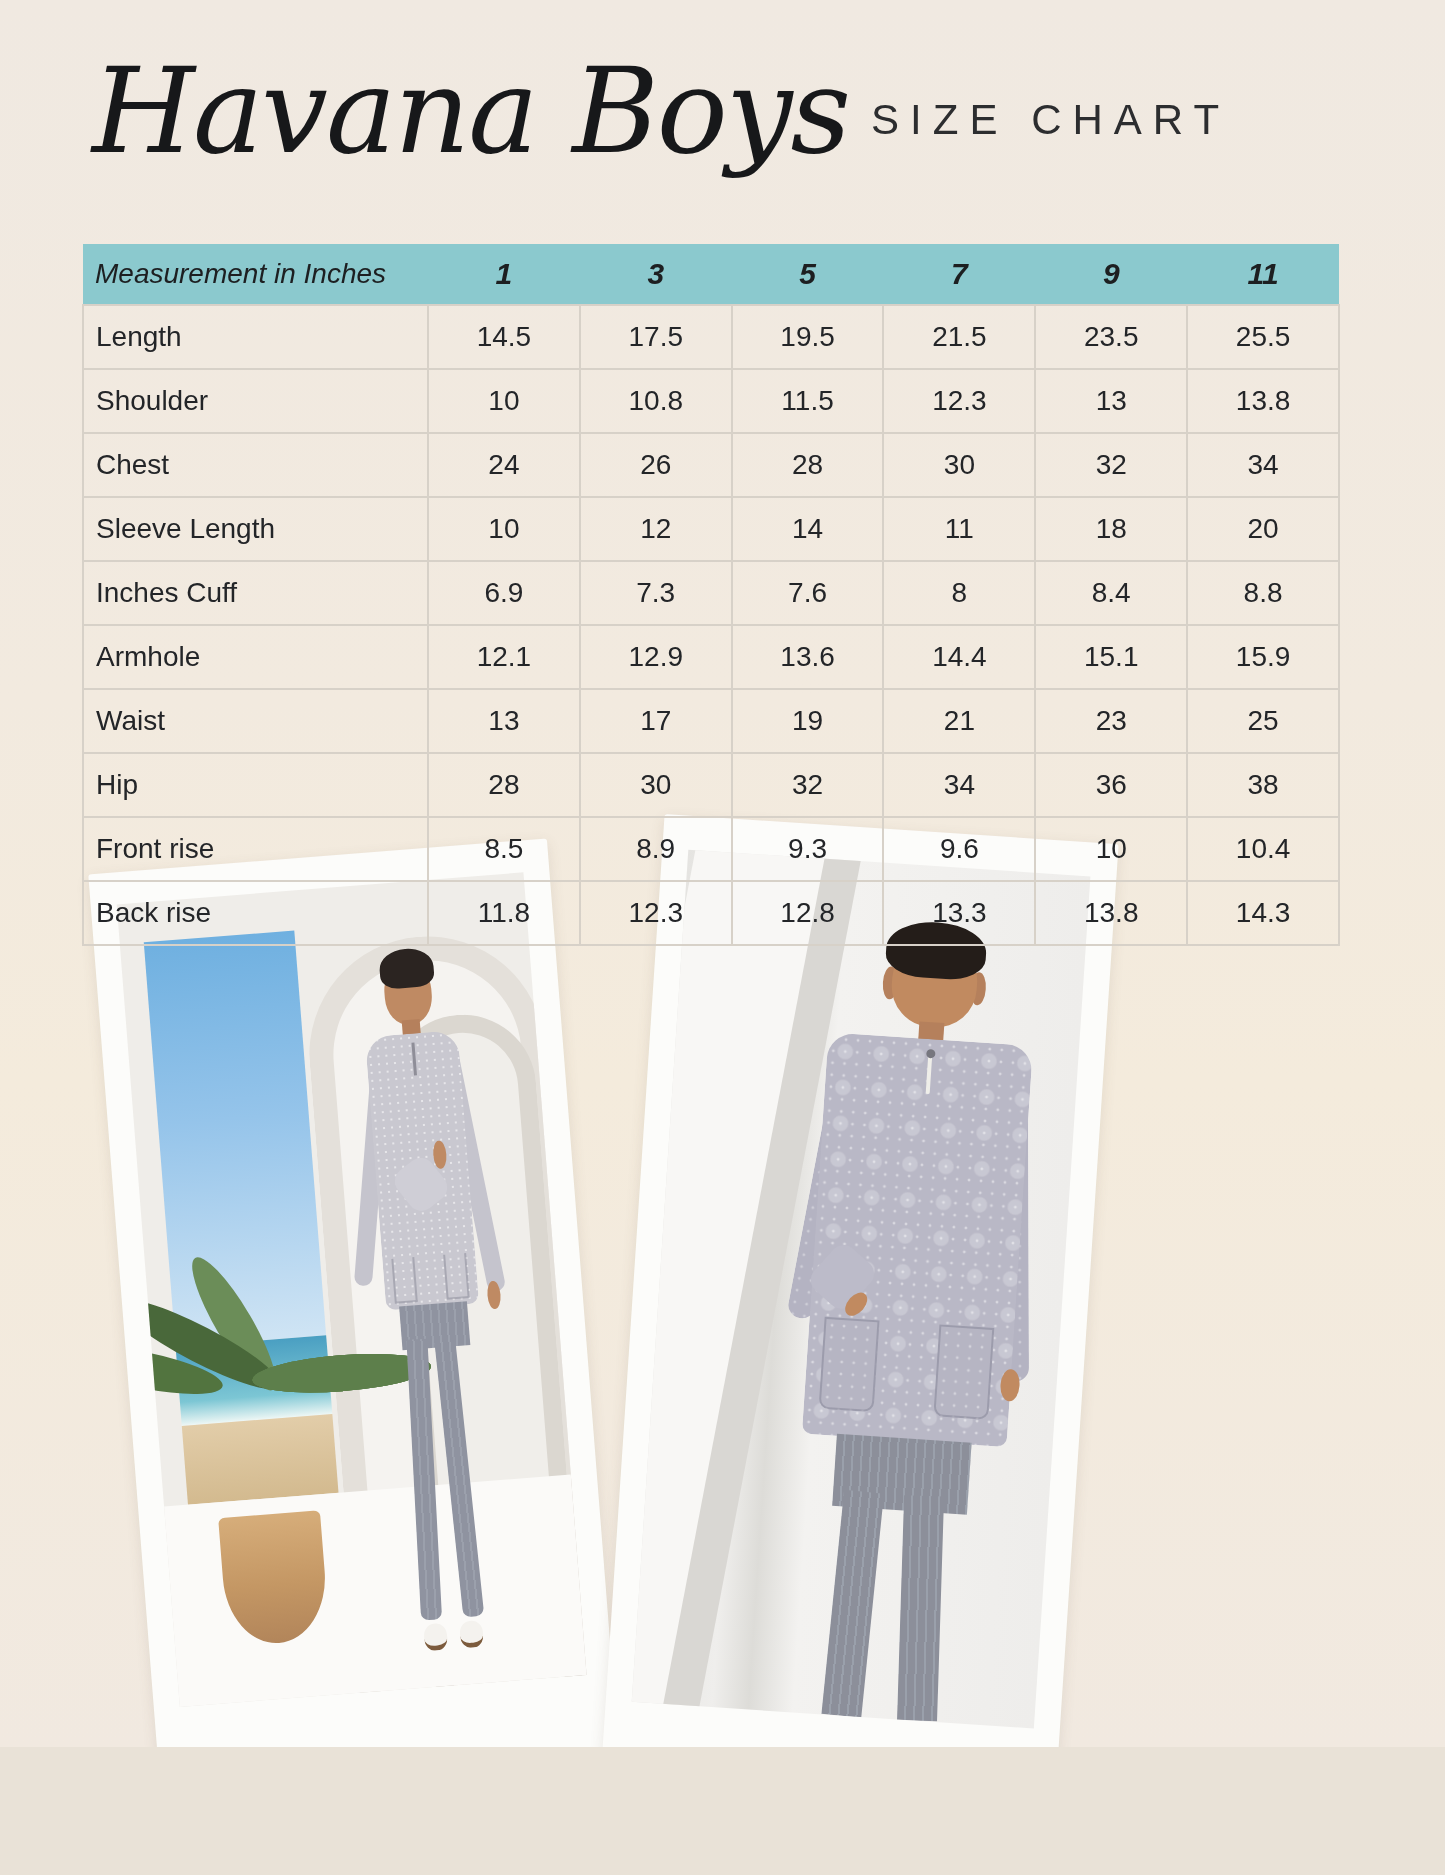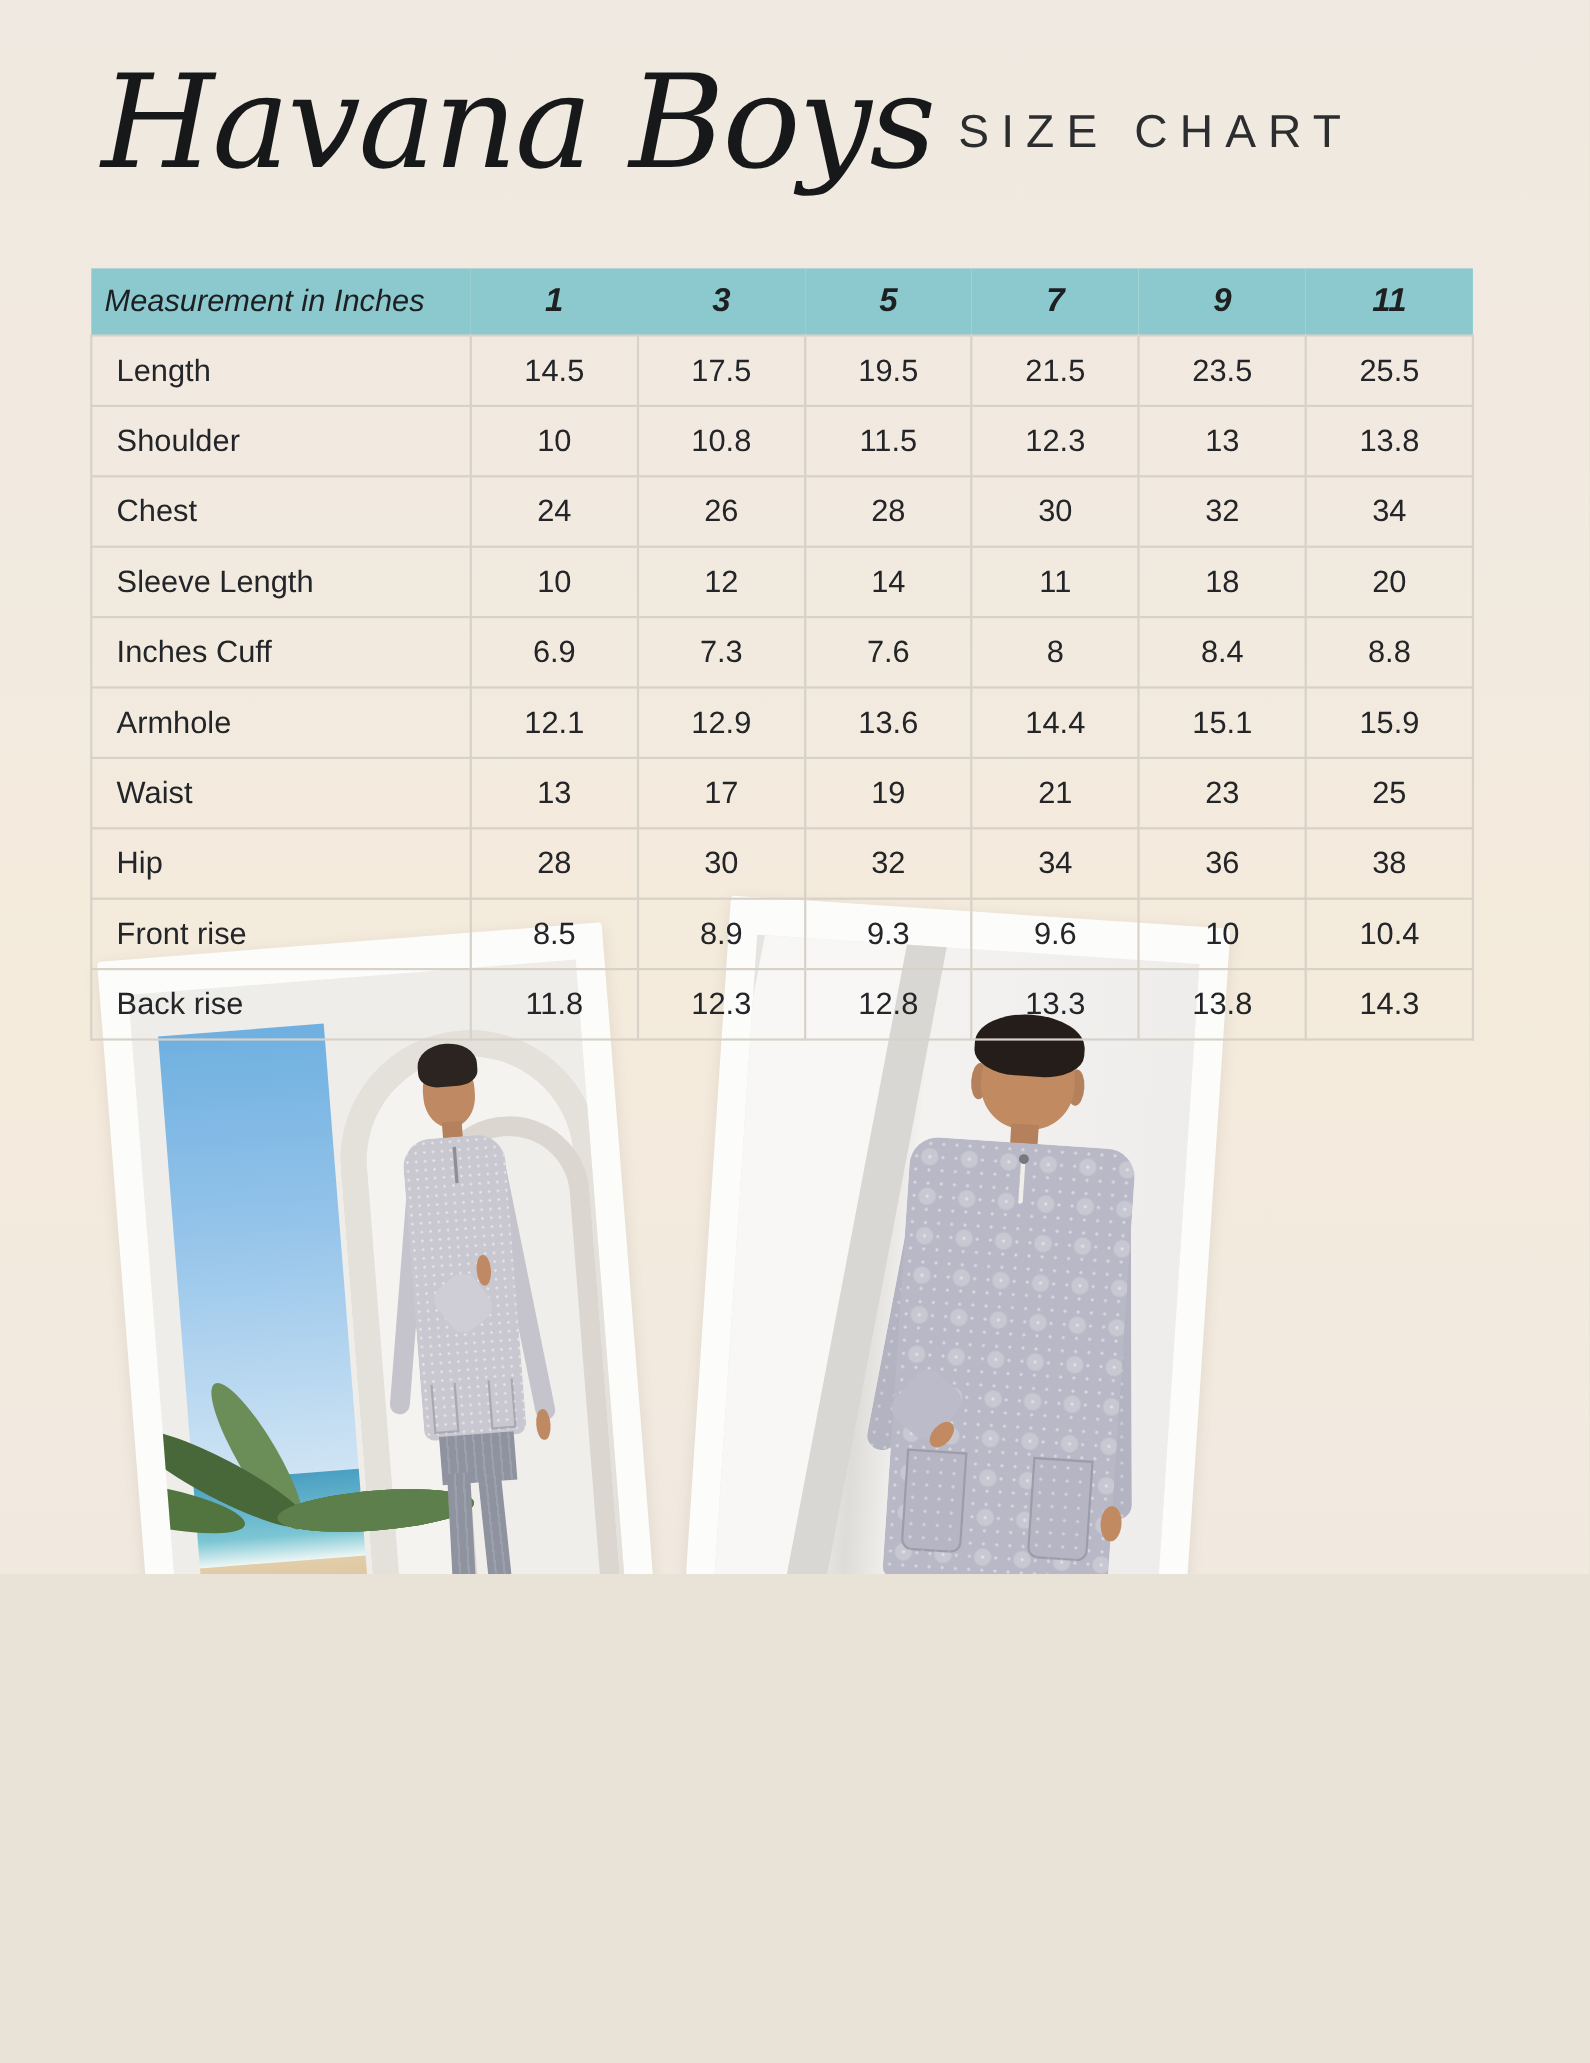--- a/index.html
+++ b/index.html
@@ -1,17 +1,17 @@
 <!DOCTYPE html>
 <html><head>
 <meta charset="utf-8">
 <style>
   html,body{margin:0;padding:0;background:#e9e2d7;}
   .page{
-    position:relative;width:1445px;height:1431px;overflow:hidden;
+    position:relative;width:1445px;height:1747px;overflow:hidden;
     background:linear-gradient(180deg,#f0e9e1 0%,#f2eadf 40%,#f4ebdc 62%,#f1e9e0 100%);
     font-family:"Liberation Sans",sans-serif;color:#232528;
   }
 
   
   .title-block{position:absolute;left:92px;top:52px;white-space:nowrap;z-index:5;}
   .brand{
     font-family:"DejaVu Serif",serif;font-style:italic;font-weight:400;
     font-size:118px;line-height:1;color:#17181a;letter-spacing:-2px;
   }
@@ -31,21 +31,21 @@
     background:#8bc9ce;height:58px;border:none;
     font-weight:bold;font-size:30px;text-align:center;color:#1d1f21;font-style:italic;
   }
   table.size-table thead th.label-cell{
     text-align:left;padding-left:12px;font-weight:400;font-size:28px;
   }
   table.size-table tbody td{
     height:60px;border:2px solid #d7d1c8;background:transparent;
     font-size:28px;text-align:center;color:#232528;
   }
-  table.size-table tbody td.label-cell{text-align:left;padding-left:22px;margin-top:23px;}
+  table.size-table tbody td.label-cell{text-align:left;padding-left:12px;margin-top:23px;}
 
   
   .polaroid{
     position:absolute;background:#fcfcfa;border-radius:3px;
     box-shadow:0 4px 14px rgba(96,84,62,.12);z-index:1;
   }
   .polaroid-left{left:125px;top:855px;width:460px;height:955px;transform:rotate(-4.5deg);}
   .polaroid-right{left:630px;top:828px;width:455px;height:1030px;transform:rotate(3.8deg);}
   .photo{position:absolute;overflow:hidden;}
   .polaroid-left  .photo{left:26px;right:26px;top:32px;bottom:118px;background:#efede9;}

